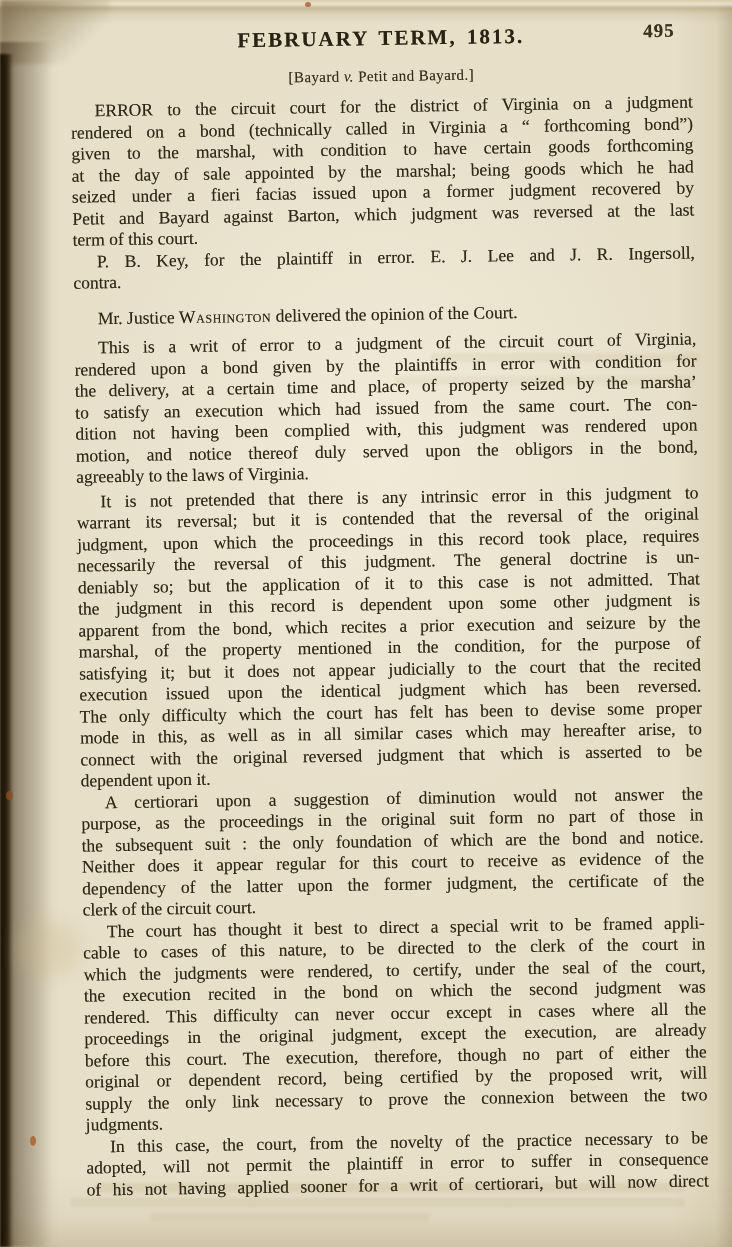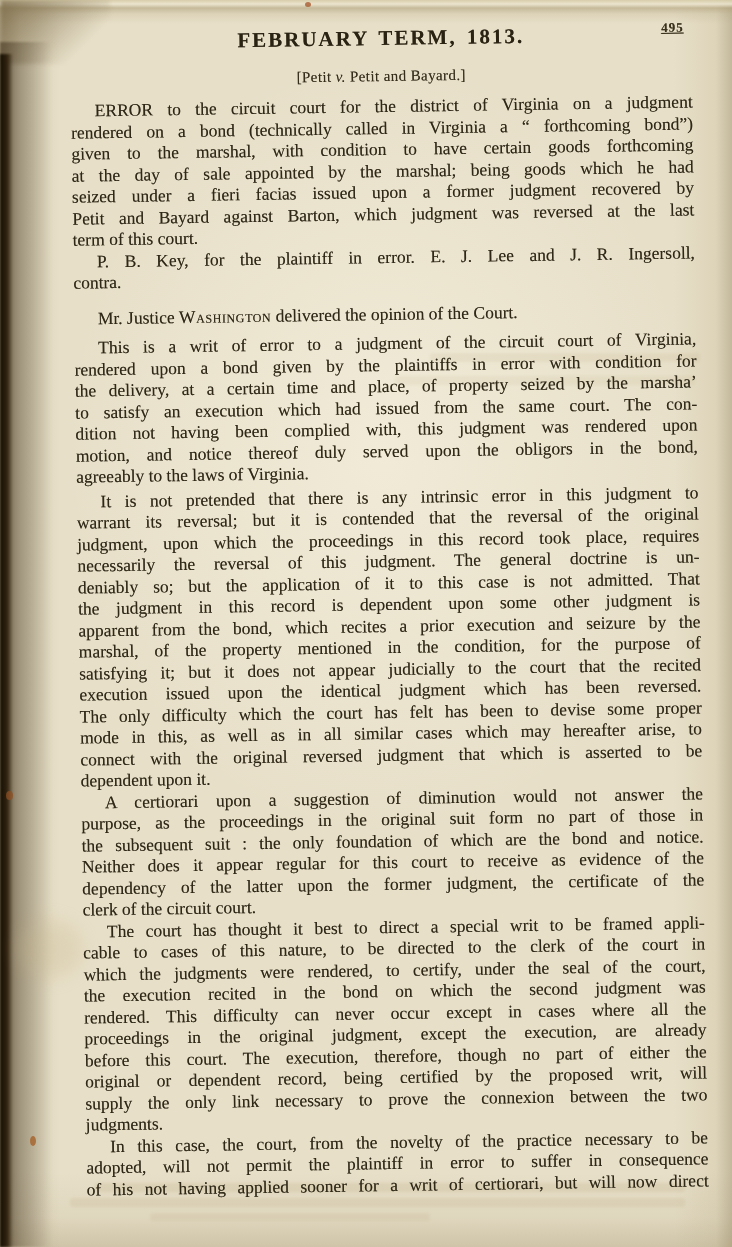--- a/index.html
+++ b/index.html
@@ -42,24 +42,23 @@
   .running-head {
     margin-top: 26px;
     text-align: center;
     font-size: 21px;
     font-weight: bold;
     letter-spacing: 2px;
     word-spacing: 3px;
     color: #2a2212;
   }
   .pageno {
-    position: absolute; top: 24px; right: 8px;
-    font-size: 13px; font-weight: bold; letter-spacing: 1px;
+    position: absolute; top: 24px; right: 17px;
+    font-size: 19px; font-weight: bold; letter-spacing: 1px;
     color: #3a321c;
-    text-decoration: underline;
   }
   .caption {
     margin-top: 17px;
     text-align: center;
     font-size: 15px;
     letter-spacing: 0.4px;
     color: #352d1a;
   }
   .caption .ital { font-style: italic; }
   .para { margin: 0; }
@@ -106,21 +105,21 @@
   <div class="stain" style="left:305px; top:2px;  width:6px; height:5px; background:#a04a1e; opacity:0.7; filter:blur(0.4px);"></div>
   <div class="stain" style="left:6px;  top:791px; width:7px; height:9px; background:#8d4f22; opacity:0.75; filter:blur(0.5px);"></div>
   <div class="stain" style="left:30px; top:1136px; width:6px; height:10px; background:#a6622a; opacity:0.8; filter:blur(0.5px);"></div>
   <div class="stain" style="left:18px; top:920px; width:64px; height:58px; background:#c7b488; opacity:0.28; filter:blur(9px);"></div>
 
   <div class="text-block">
 
     <div class="pageno">495</div>
     <div class="running-head">FEBRUARY TERM, 1813.</div>
 
-    <div class="caption"><span>[Petit</span> <span class="ital">v.</span> <span>Petit and Bayard.]</span></div>
+    <div class="caption"><span>[Bayard</span> <span class="ital">v.</span> <span>Petit and Bayard.]</span></div>
 
     <div class="para para-statement">
       <div class="ln ind">ERROR to the circuit court for the district of Virginia on a judgment</div>
       <div class="ln">rendered on a bond (technically called in Virginia a “ forthcoming bond”)</div>
       <div class="ln">given to the marshal, with condition to have certain goods forthcoming</div>
       <div class="ln">at the day of sale appointed by the marshal; being goods which he had</div>
       <div class="ln">seized under a fieri facias issued upon a former judgment recovered by</div>
       <div class="ln">Petit and Bayard against Barton, which judgment was reversed at the last</div>
       <div class="ln last">term of this court.</div>
     </div>

